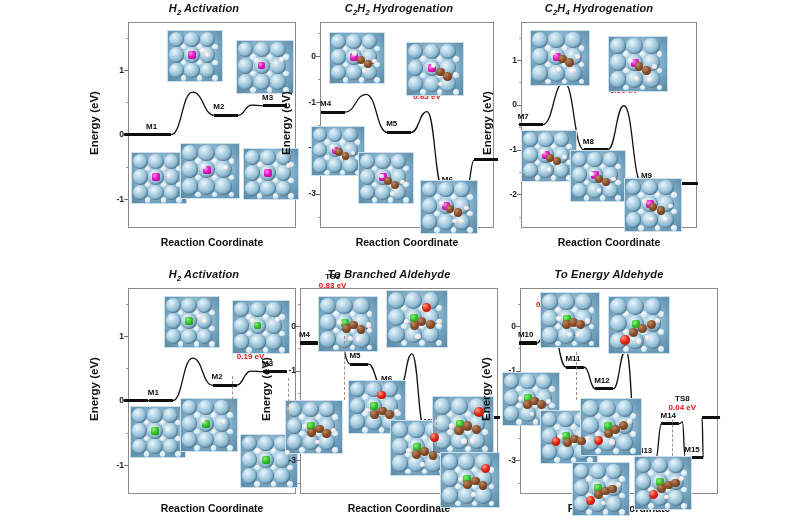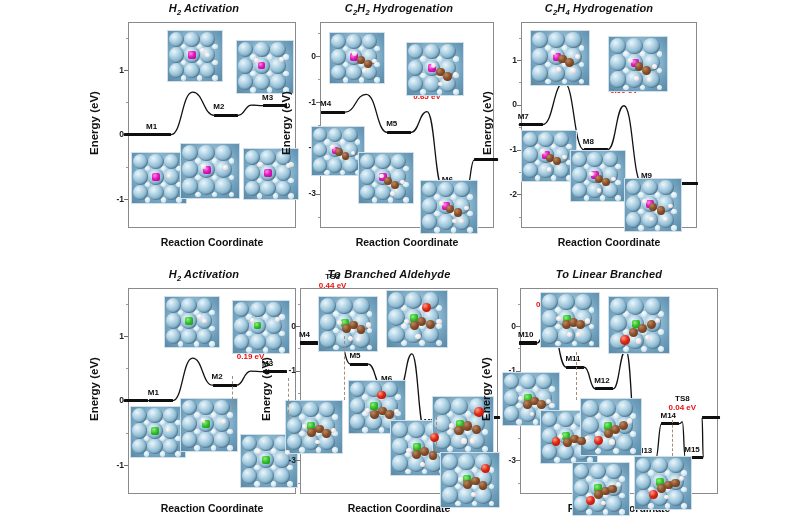--- a/index.html
+++ b/index.html
@@ -729,21 +729,21 @@
     <div class="ytick" style="left: 276px; top: 454.913px; width: 20px;">-3</div>
     <div class="tickmark minor" style="left: 297.5px; top: 482.804px; width: 2.5px;"></div>
     <div class="tickmark minor" style="left: 297.5px; top: 438.022px; width: 2.5px;"></div>
     <div class="tickmark minor" style="left: 297.5px; top: 393.239px; width: 2.5px;"></div>
     <div class="tickmark minor" style="left: 297.5px; top: 348.457px; width: 2.5px;"></div>
     <div class="tickmark minor" style="left: 297.5px; top: 303.674px; width: 2.5px;"></div>
     <div class="ylabel" style="left: 231px; top: 383px; width: 70px; text-align: center; transform: rotate(-90deg);">Energy (eV)</div>
     <div class="xlabel" style="left: 300px; top: 502px; width: 198px;">Reaction Coordinate</div>
     <div class="level" style="left: 299.91px; top: 341.483px; width: 18px;"></div>
     <div class="state-label" style="left: 298.91px; top: 330.083px;">M4</div>
-    <div class="ts-label" style="left: 306.67px; top: 273.091px; width: 52px;"><span>TS3</span><span class="ts-energy">0.44 eV</span></div>
+    <div class="ts-label" style="left: 306.67px; top: 273.091px; width: 52px;"><span>TS3</span><span class="ts-energy">0.83 eV</span></div>
     <div class="level" style="left: 350.4px; top: 362.53px; width: 18px;"></div>
     <div class="state-label" style="left: 349.4px; top: 351.13px;">M5</div>
     <div class="level" style="left: 382.08px; top: 385.37px; width: 18px;"></div>
     <div class="state-label" style="left: 381.08px; top: 373.97px;">M6</div>
     <div class="ts-label" style="left: 385.87px; top: 326.83px; width: 52px;"><span>TS4</span><span class="ts-energy">0.74 eV</span></div>
     <div class="level" style="left: 424.65px; top: 428.361px; width: 18px;"></div>
     <div class="state-label" style="left: 423.65px; top: 416.961px;">M7</div>
     <div class="level" style="left: 441.48px; top: 422.091px; width: 18px;"></div>
     <div class="state-label" style="left: 440.48px; top: 410.691px;">M8</div>
     <div class="ts-label" style="left: 436.36px; top: 394.9px; width: 52px;"><span>TS5</span><span class="ts-energy">0.04 eV</span></div>
@@ -946,21 +946,21 @@
       <div class="atom metal" style="left: 34.3944px; top: 34.3944px; width: 16.3944px; height: 16.3944px;"></div>
       <div class="dopant green" style="left: 21.8028px; top: 21.8028px; width: 7.77465px; height: 7.77465px;"></div>
       <div class="atom carbon" style="left: 22.0056px; top: 26.9656px; width: 8.78873px; height: 8.78873px; z-index: 5;"></div>
       <div class="atom carbon" style="left: 30.4056px; top: 23.6056px; width: 8.78873px; height: 8.78873px; z-index: 5;"></div>
       <div class="atom carbon" style="left: 37.6056px; top: 28.0856px; width: 8.78873px; height: 8.78873px; z-index: 5;"></div>
       <div class="atom oxygen" style="left: 39.8366px; top: 11.1166px; width: 9.12676px; height: 9.12676px; z-index: 5;"></div>
       <div class="atom hydro" style="left: 16.6648px; top: 24.3448px; width: 5.07042px; height: 5.07042px; z-index: 5;"></div>
       <div class="atom hydro" style="left: 29.8648px; top: 38.9048px; width: 5.07042px; height: 5.07042px; z-index: 5;"></div>
     </div>
     <div class="panel" style="left: 498px; top: 268px; width: 222px; height: 250px;">
-      <div class="panel-title"><span>To Linear Branched</span></div>
+      <div class="panel-title"><span>To Energy Aldehyde</span></div>
     </div>
     <div class="plot-frame" style="left: 520px; top: 288px; width: 198px; height: 206px;"></div>
     <div class="tickmark" style="left: 516px; top: 326.065px; width: 4px;"></div>
     <div class="ytick" style="left: 496px; top: 320.565px; width: 20px;">0</div>
     <div class="tickmark" style="left: 516px; top: 370.848px; width: 4px;"></div>
     <div class="ytick" style="left: 496px; top: 365.348px; width: 20px;">-1</div>
     <div class="tickmark" style="left: 516px; top: 415.63px; width: 4px;"></div>
     <div class="ytick" style="left: 496px; top: 410.13px; width: 20px;">-2</div>
     <div class="tickmark" style="left: 516px; top: 460.413px; width: 4px;"></div>
     <div class="ytick" style="left: 496px; top: 454.913px; width: 20px;">-3</div>

